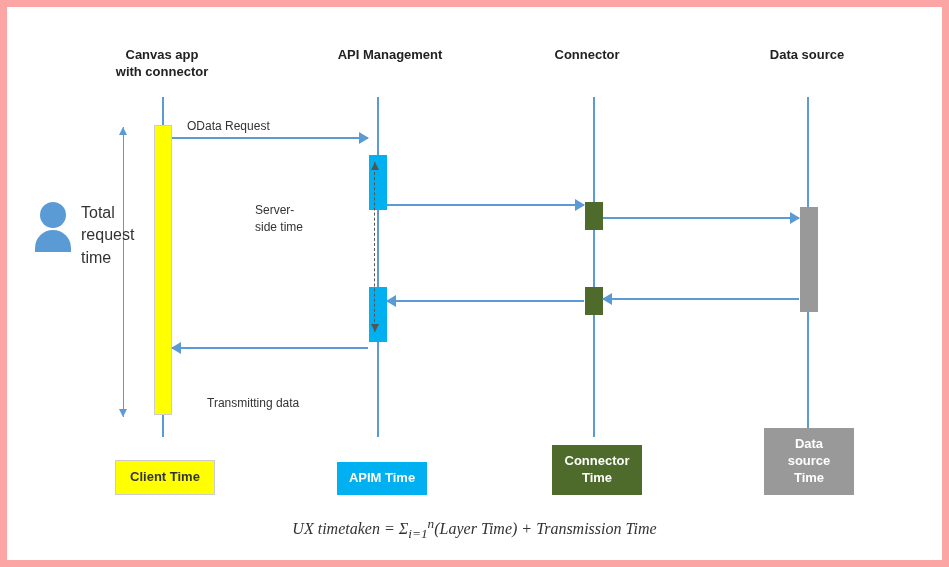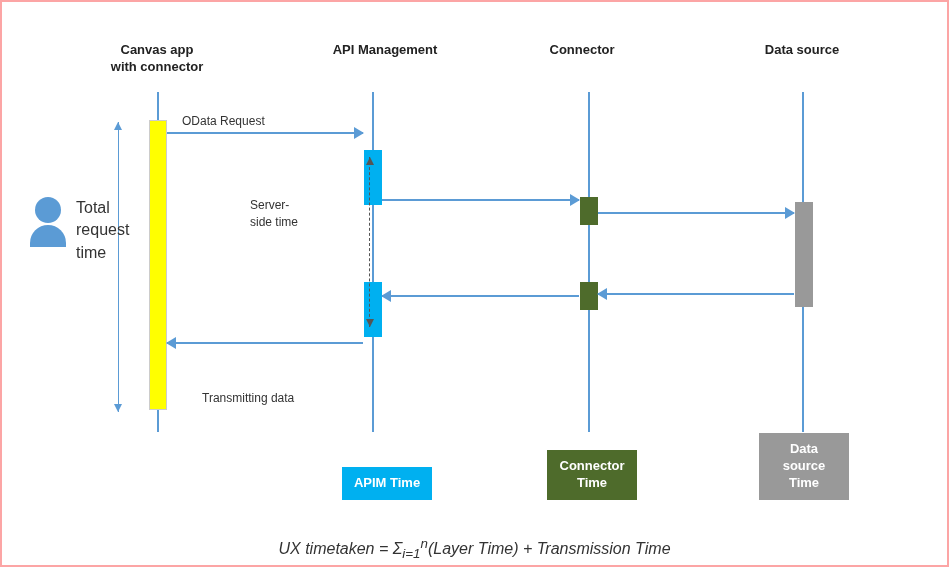--- a/index.html
+++ b/index.html
@@ -8,21 +8,21 @@
       height: 567px;
       background: #fff;
       font-family: 'Segoe UI', Arial, sans-serif;
       overflow: hidden;
       position: relative;
     }
     .diagram-container {
       width: 949px;
       height: 567px;
       background: #fff;
-      border: 2px solid #fca5a5;
+      border: 7px solid #fca5a5;
       position: relative;
     }
     
     .col-label {
       position: absolute;
       top: 40px;
       font-size: 13px;
       font-weight: 600;
       color: #222;
       text-align: center;
@@ -73,27 +73,28 @@
       bottom: 65px;
       padding: 8px 10px;
       font-weight: 700;
       font-size: 13px;
       text-align: center;
       line-height: 1.3;
     }
     
     .formula {
       position: absolute;
-      bottom: 4px;
+      bottom: 18px;
       left: 50%;
       transform: translateX(-50%);
       font-size: 16px;
       font-style: italic;
       color: #333;
       white-space: nowrap;
+      font-family: Liberation Serif, serif;
     }
     
     .person-icon {
       position: absolute;
       left: 28px;
       top: 195px;
     }
     .person-head {
       width: 26px;
       height: 26px;
@@ -176,21 +177,22 @@
     <div style="position:absolute; top:0; left:-4px; border-bottom:8px solid #5b9bd5; border-left:4px solid transparent; border-right:4px solid transparent;"></div>
     <div style="position:absolute; bottom:0; left:-4px; border-top:8px solid #5b9bd5; border-left:4px solid transparent; border-right:4px solid transparent;"></div>
   </div>
   <div class="total-time-label">Total<br>request<br>time</div>
 
   <div class="person-icon">
     <div class="person-head"></div>
     <div class="person-body"></div>
   </div>
 
-  <div class="time-box" style="left:330px; width:90px; background:#00b0f0; color:#fff;margin-left:10px;">APIM Time</div>
+  <div class="time-box" style="left:108px; width:100px; background:#ffff00; color:#333; border:1px solid #ccc;">Client Time</div>
+  <div class="time-box" style="left:330px; width:90px; background:#00b0f0; color:#fff;">APIM Time</div>
   <div class="time-box" style="left:545px; width:90px; background:#4e6b2b; color:#fff;">Connector<br>Time</div>
   <div class="time-box" style="left:757px; width:90px; background:#999; color:#fff;">Data source<br>Time</div>
 
   <div class="formula">
     <em>UX timetaken = Σ<sub>i=1</sub><sup>n</sup>(Layer Time) + Transmission Time</em>
   </div>
 
 </div>
 
 </body></html>

